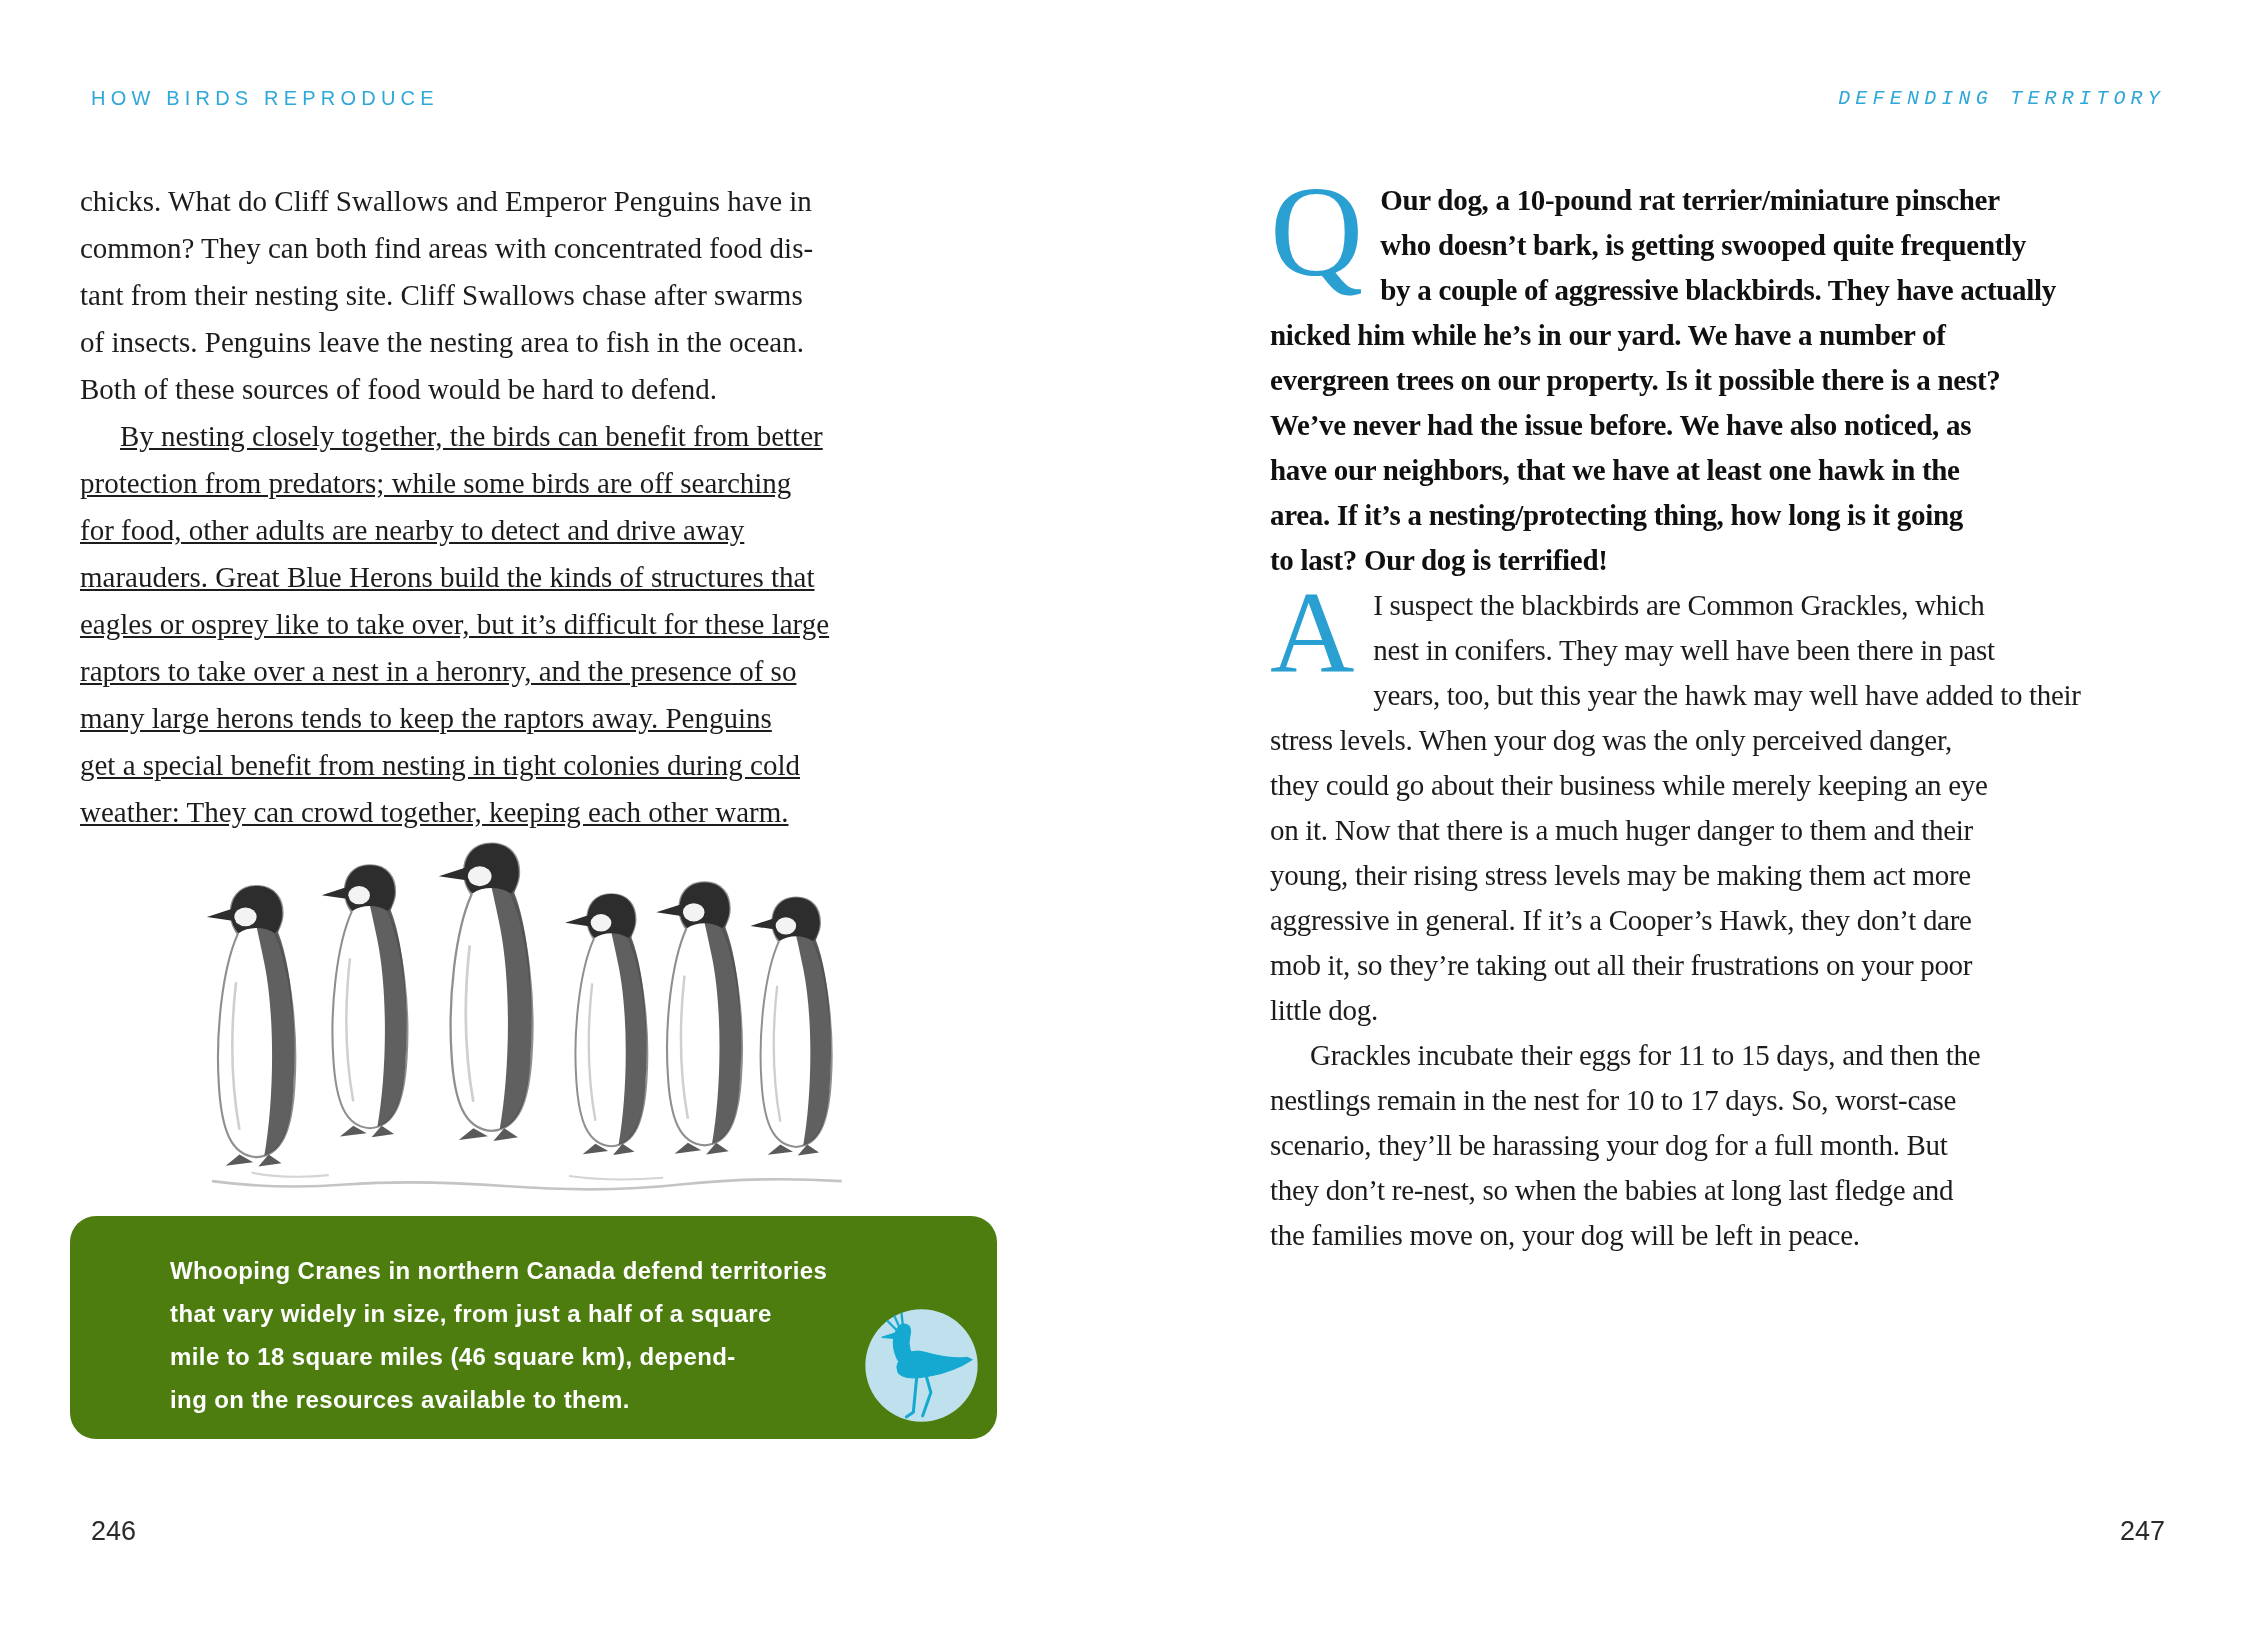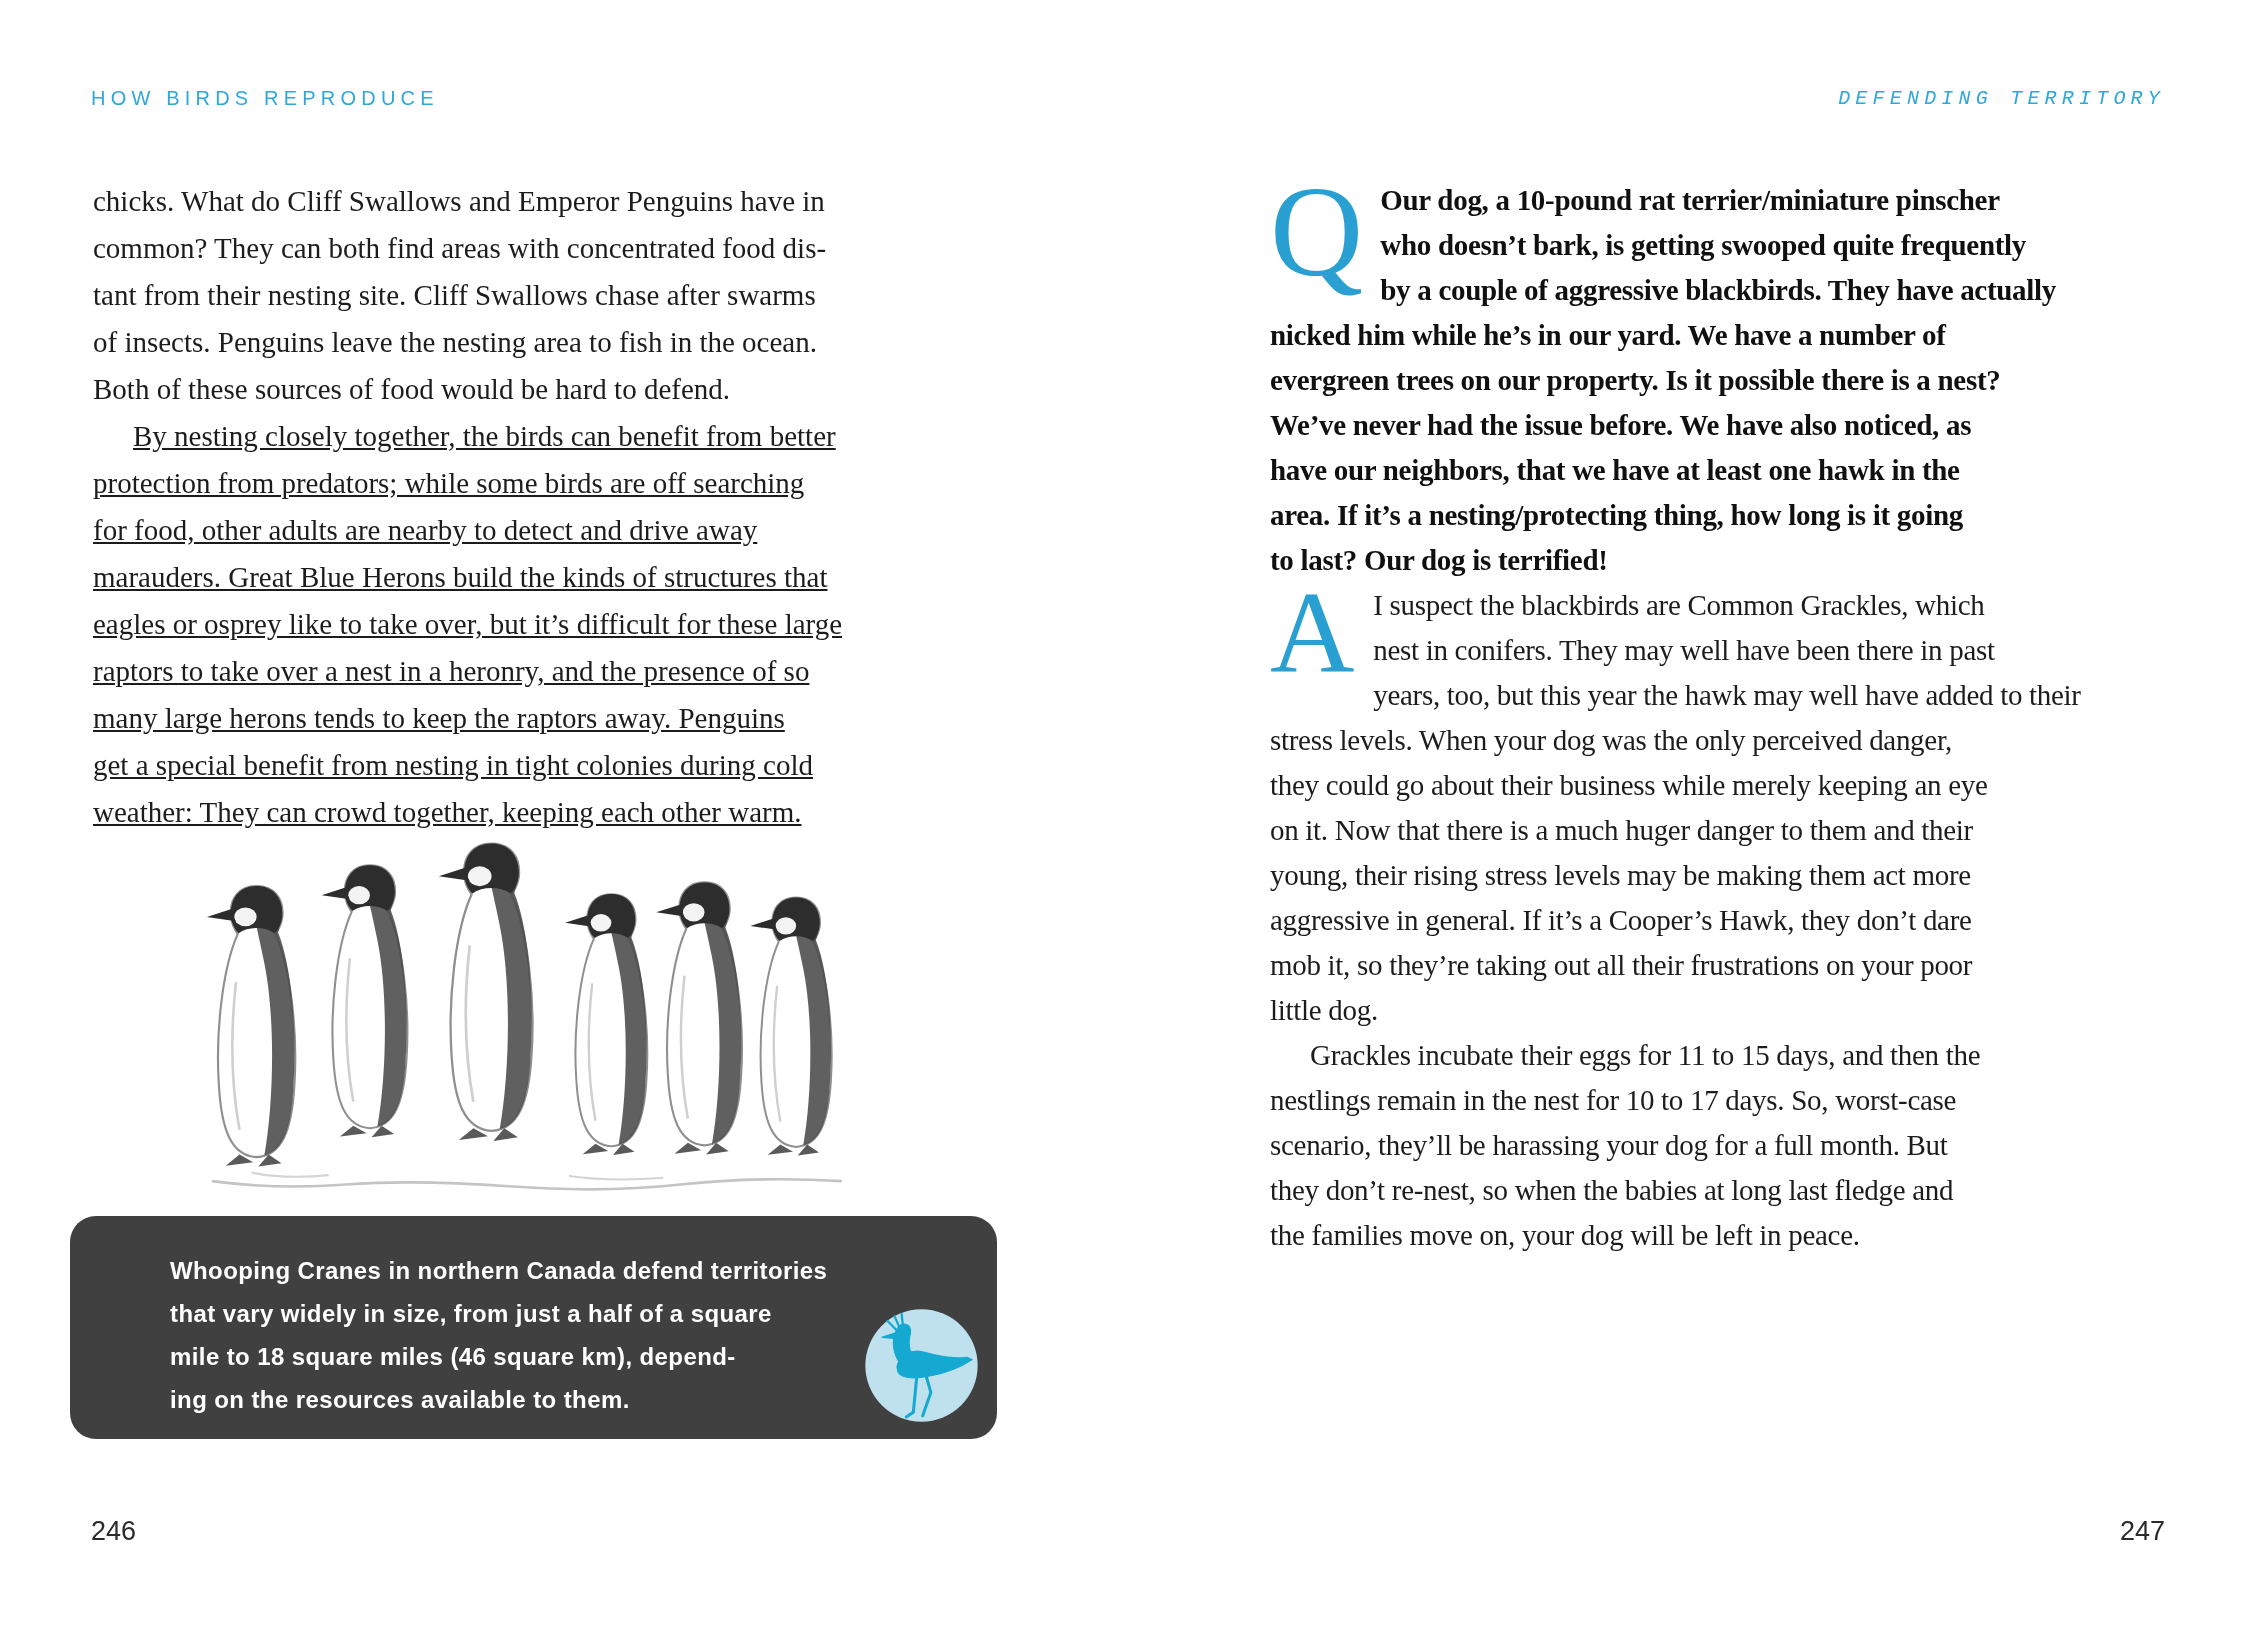--- a/index.html
+++ b/index.html
@@ -15,33 +15,33 @@
   .running-head{
     position:absolute;top:87px;
     font-family:"Liberation Sans",sans-serif;
     font-size:20px;letter-spacing:5.2px;
     color:#2ea7d9;white-space:pre;
   }
   .running-head.left{left:91px;}
   .running-head.right{right:96px;font-style:italic;font-family:Liberation Mono, monospace;}
   
   .body-left{
-    position:absolute;left:93px;top:178px;width:1009px;
+    position:absolute;left:80px;top:178px;width:1009px;
     font-size:29px;line-height:47px;
   }
   .body-left p{margin:0;white-space:pre;}
   .body-left p.indent{text-indent:40px;text-decoration:underline;}
   
   .penguins{
     position:absolute;left:200px;top:833px;width:652px;height:372px;
   }
   
   .callout{
     position:absolute;left:70px;top:1216px;width:927px;height:223px;
-    background:#404040;border-radius:26px;text-decoration:underline;
+    background:#4d7c0f;border-radius:26px;text-decoration:underline;
   }
   .callout-text{
     position:absolute;left:100px;top:33px;
     font-family:"Liberation Sans",sans-serif;
     font-weight:700;font-size:24px;line-height:43px;
     letter-spacing:0.4px;color:#ffffff;white-space:pre;
   }
   .callout-badge{
     position:absolute;left:793px;top:91px;width:117px;height:117px;
   }

